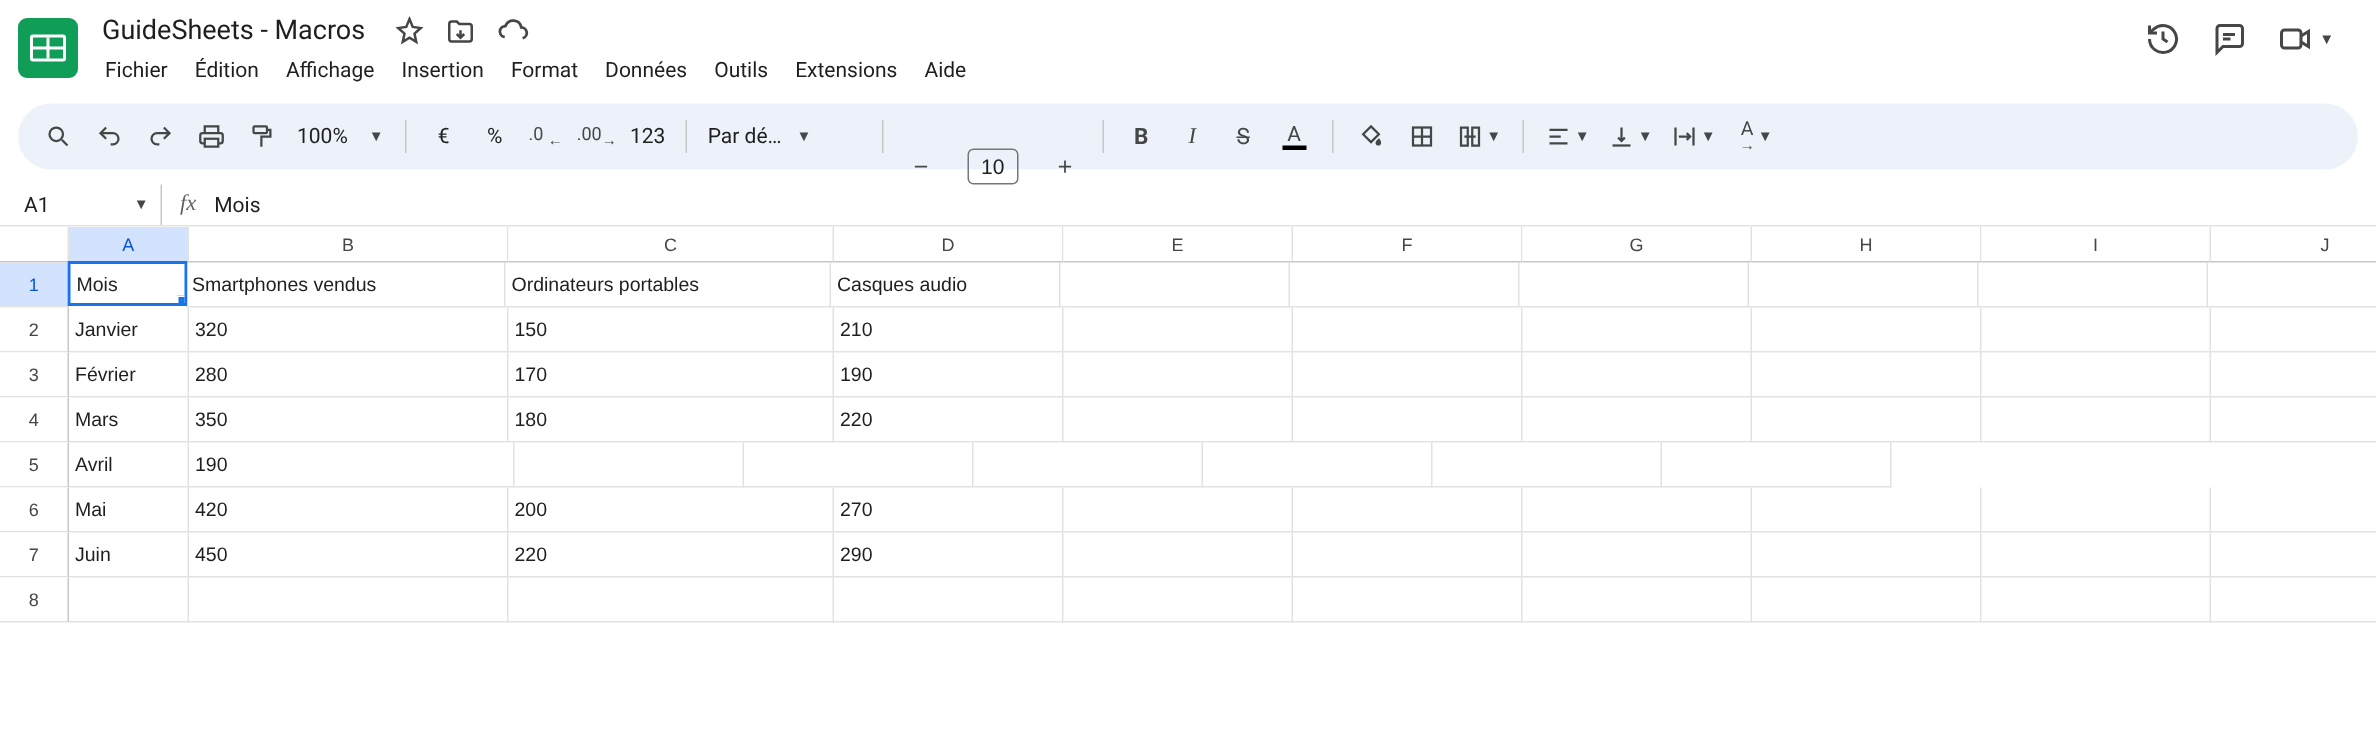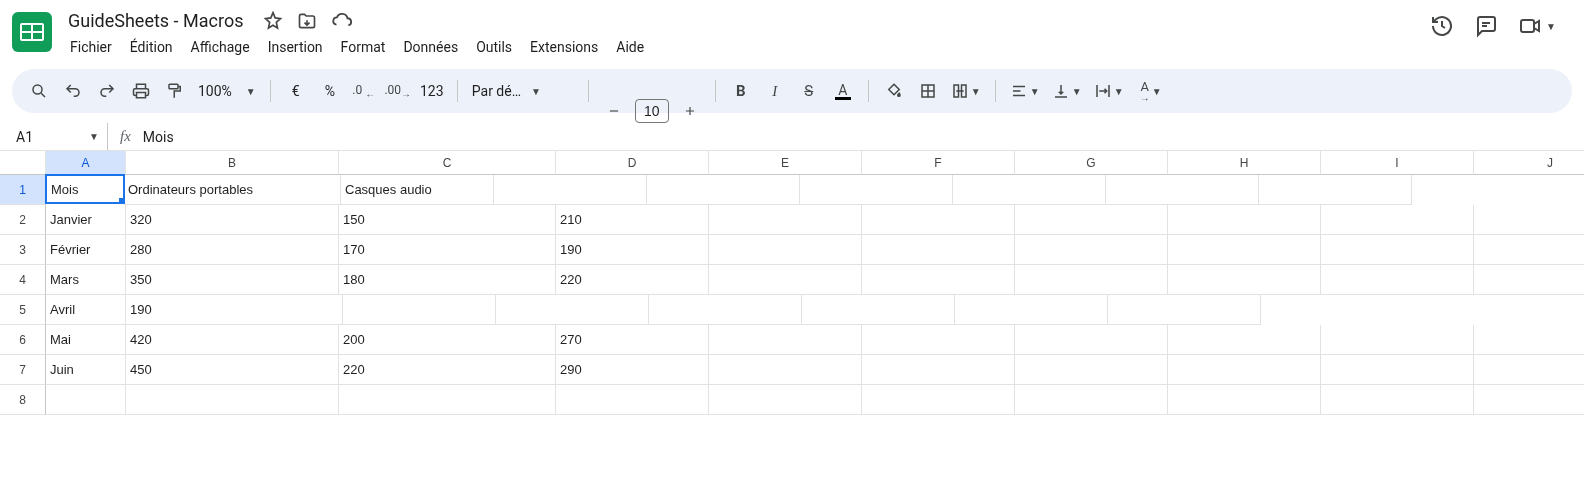--- a/index.html
+++ b/index.html
@@ -24,21 +24,21 @@
 .header-right { display: flex; align-items: center; gap: 20px; padding-right: 16px; padding-top: 6px; }
 .hr-icon { color: #444746; display: flex; align-items: center; }
 
 
 .toolbar { margin: 10px 12px 0 12px; background: #edf2fa; border-radius: 24px; height: 44px; display: flex; align-items: center; padding: 0 12px; gap: 4px; }
 .tb-btn { width: 30px; height: 30px; display: flex; align-items: center; justify-content: center; color: #444746; border-radius: 4px; cursor: pointer; }
 .tb-sep { width: 1px; height: 22px; background: #c7c7c7; margin: 0 6px; }
 .tb-text { padding: 0 4px; color: #1f1f1f; font-size: 14px; display: flex; align-items: center; }
 .zoom { display: flex; align-items: center; gap: 4px; }
 .font-sel { display: flex; align-items: center; gap: 10px; min-width: 110px; }
-.font-size-group { display: flex; align-items: center; gap: 6px; margin-top: 40px; }
+.font-size-group { display: flex; align-items: center; gap: 16px; margin-top: 40px; }
 .font-size-input { width: 34px; height: 24px; border: 1px solid #747775; border-radius: 4px; text-align: center; font-size: 14px; background: transparent; color: #1f1f1f; }
 .drop-arrow { font-size: 10px; color: #444746; }
 
 
 .fbar { display: flex; align-items: center; height: 28px; margin: 10px 0 0 0; padding: 0 0 0 8px; border-bottom: 1px solid #e1e3e1; }
 .name-box { width: 100px; display: flex; align-items: center; justify-content: space-between; padding: 0 8px; font-size: 14px; color: #1f1f1f; border-right: 1px solid #c7c7c7; height: 100%; }
 .fx { padding: 0 12px; color: #5f6368; font-style: italic; font-family: serif; font-size: 15px; }
 .formula-val { font-size: 14px; color: #1f1f1f; }
 
 
@@ -272,20 +272,21 @@
       <div class="col-h" style="width: 153px;">F</div>
       <div class="col-h" style="width: 153px;">G</div>
       <div class="col-h" style="width: 153px;">H</div>
       <div class="col-h" style="width: 153px;">I</div>
       <div class="col-h" style="width: 153px;">J</div>
     </div>
   <div class="rows">
       <div class="row">
         <div class="row-h sel">1</div>
         <div class="cell active" style="width: 80px;">Mois</div>
+        <div class="cell" style="width: 213px;">Smartphones vendus</div>
         <div class="cell" style="width: 217px;">Ordinateurs portables</div>
         <div class="cell" style="width: 153px;">Casques audio</div>
         <div class="cell" style="width: 153px;"></div>
         <div class="cell" style="width: 153px;"></div>
         <div class="cell" style="width: 153px;"></div>
         <div class="cell" style="width: 153px;"></div>
         <div class="cell" style="width: 153px;"></div>
         <div class="cell" style="width: 153px;"></div>
       </div>
       <div class="row">

